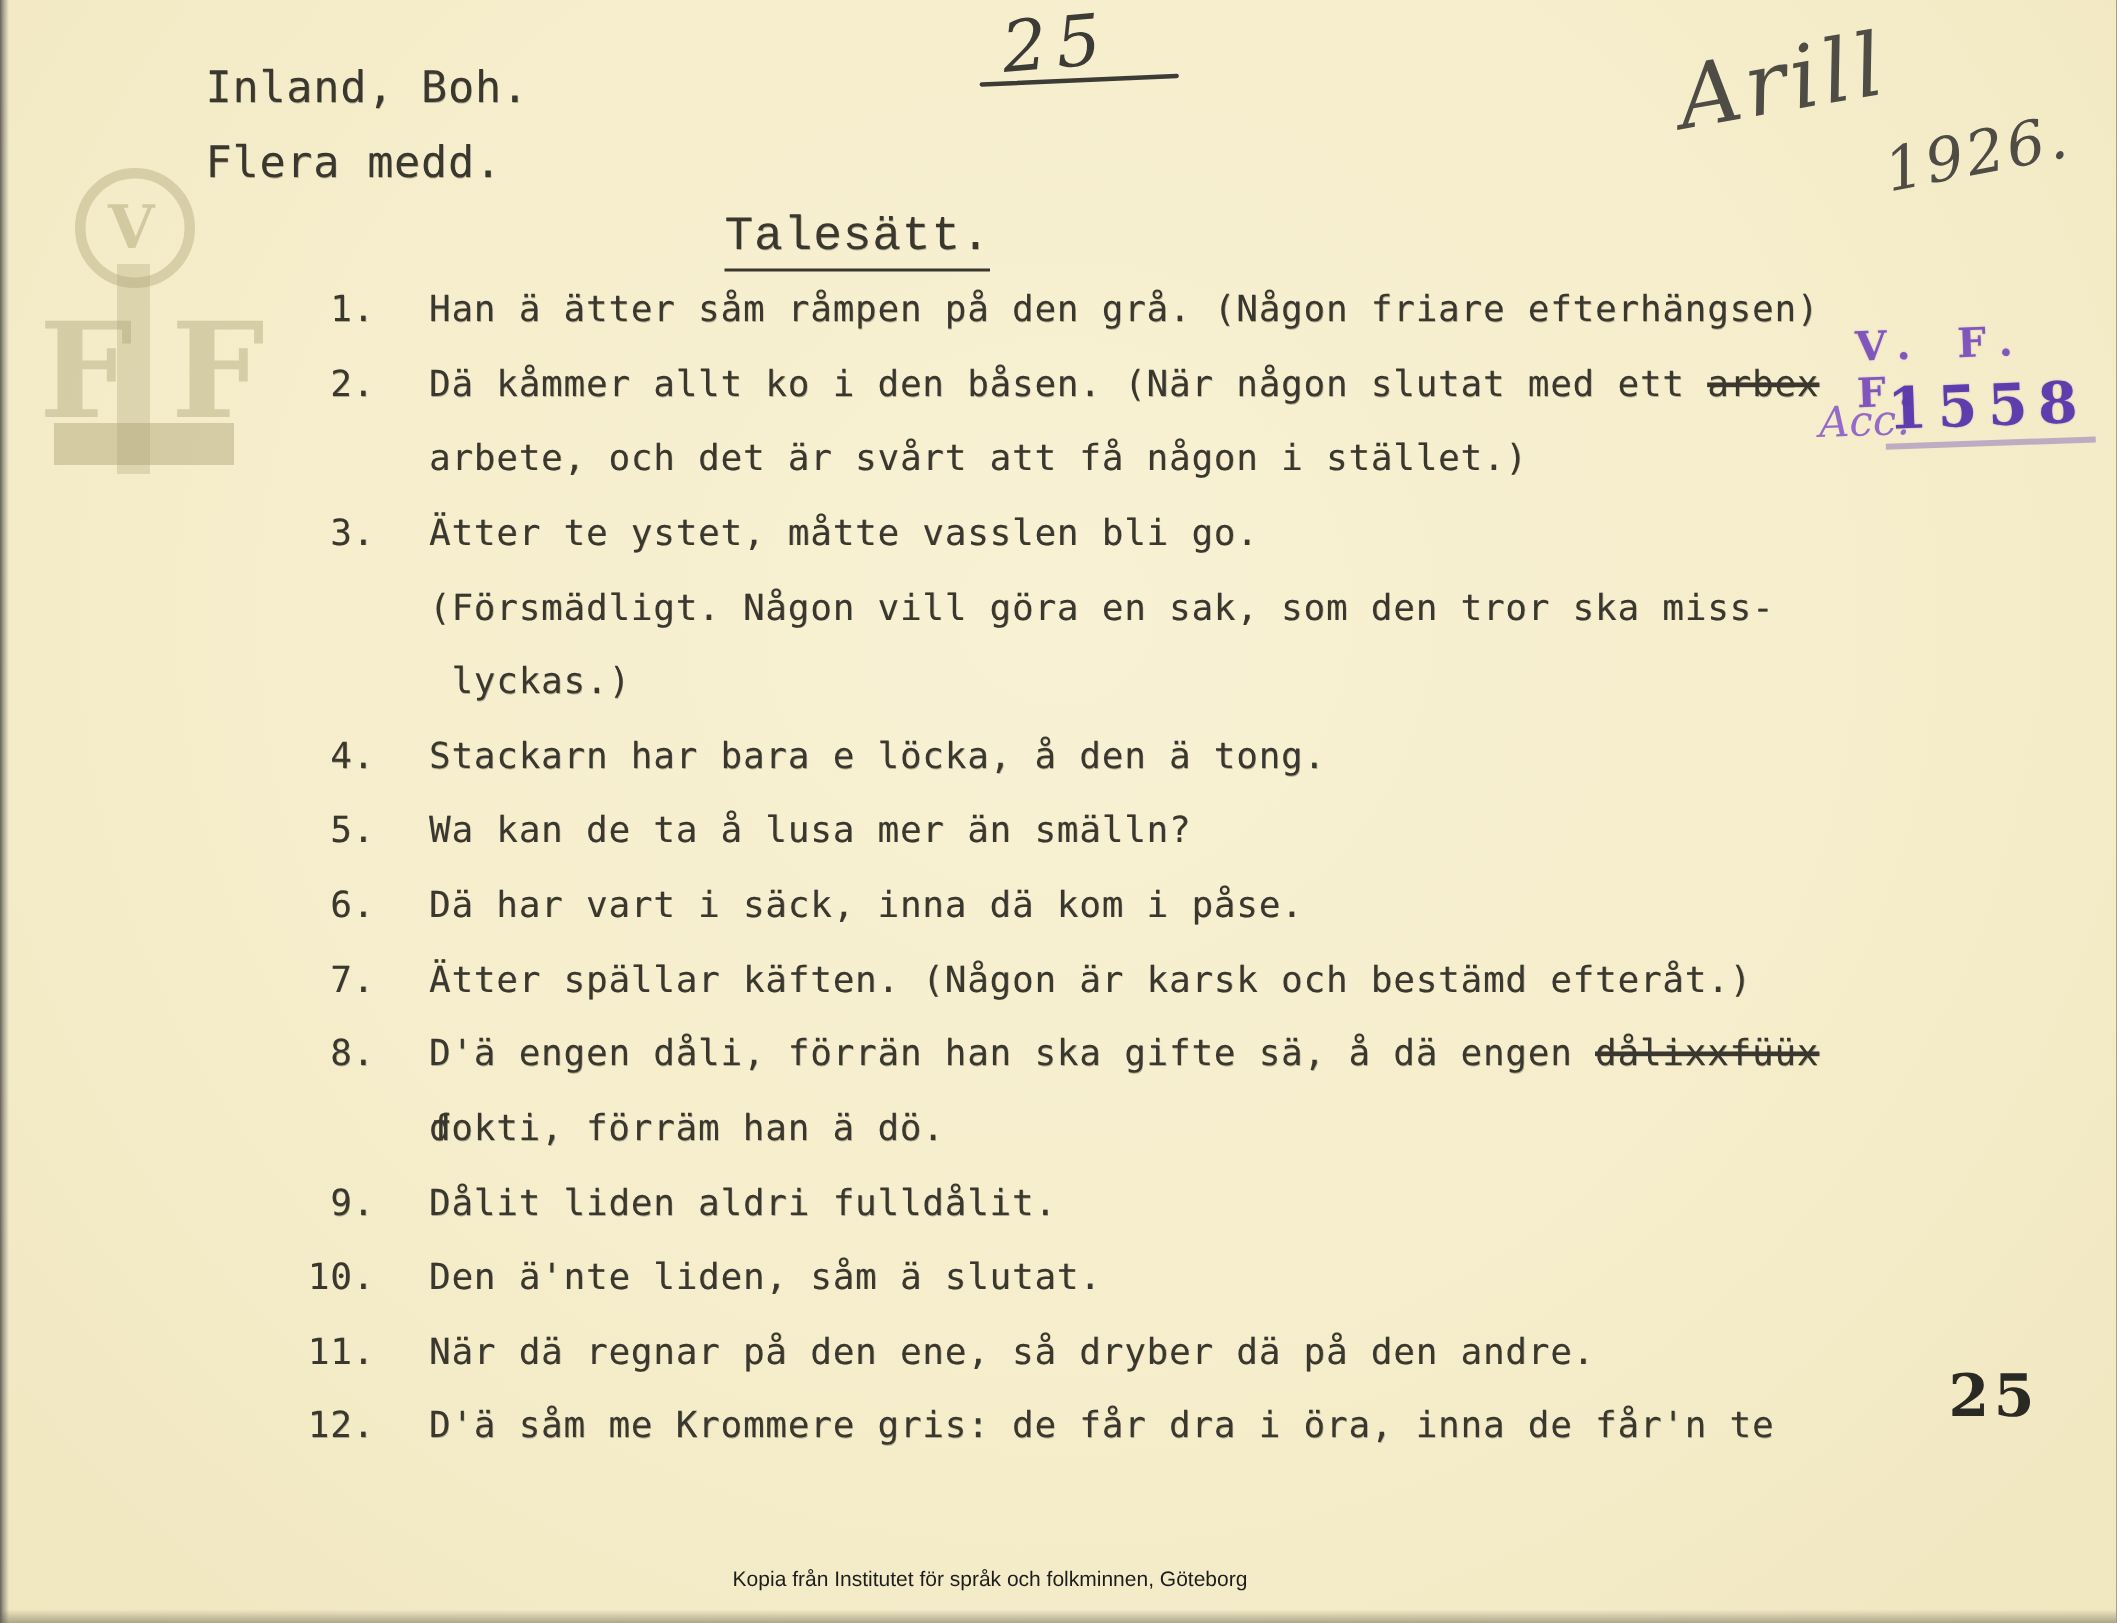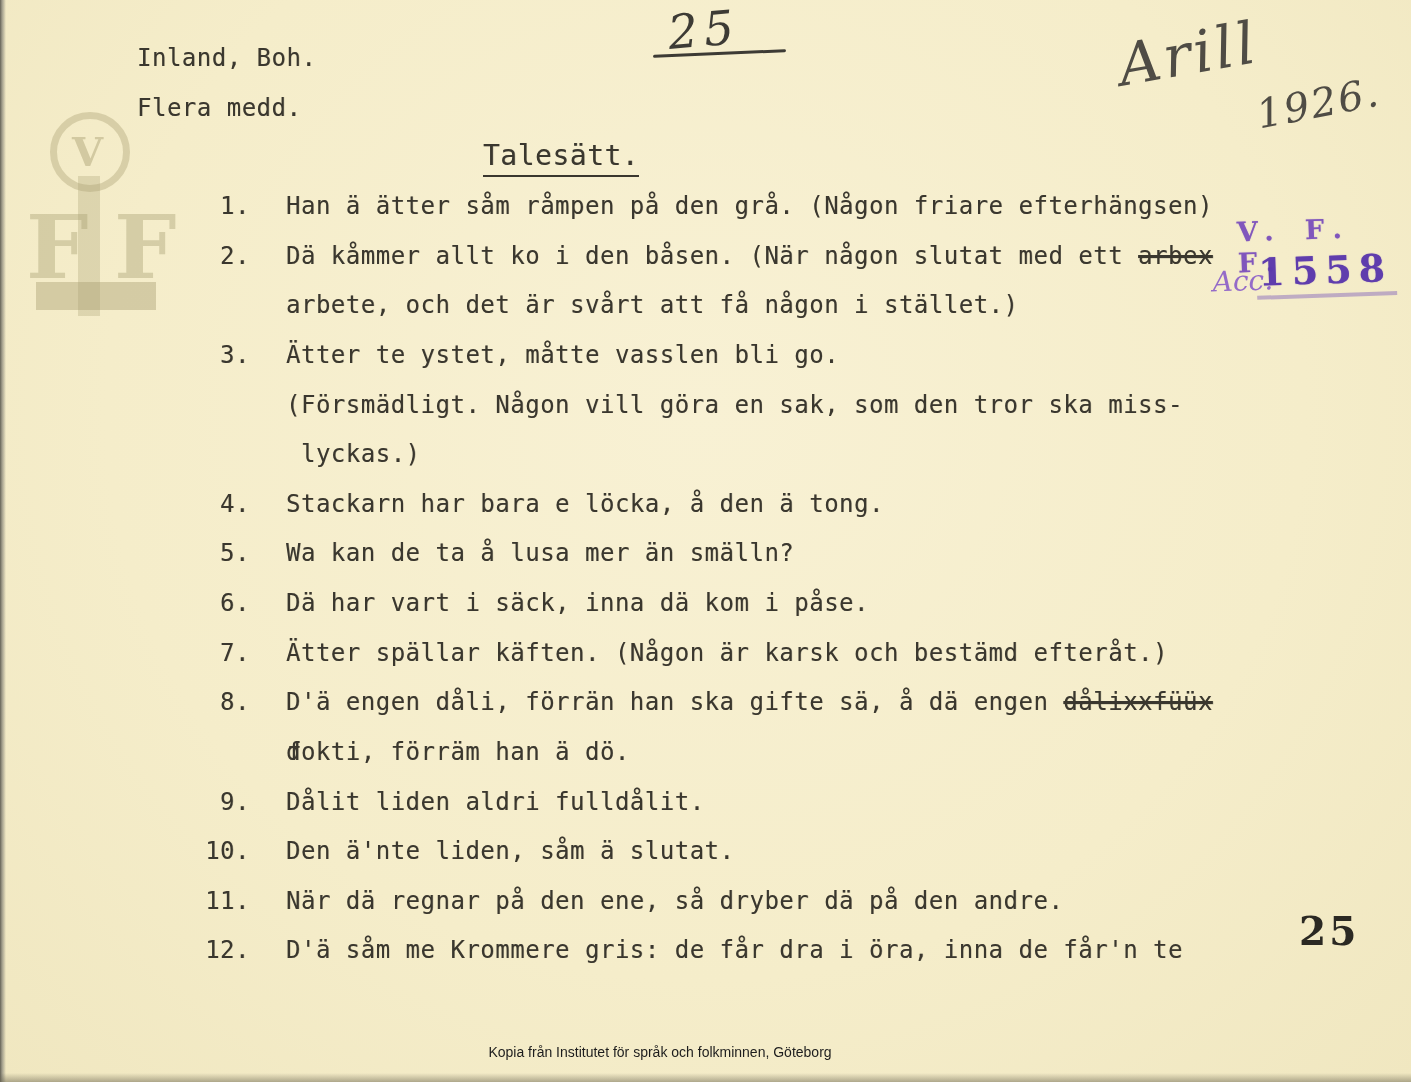--- a/index.html
+++ b/index.html
@@ -19,36 +19,36 @@
   
   .watermark{position:absolute;left:0;top:100px;width:220px;height:240px;pointer-events:none;}
   .wm-circle{position:absolute;left:50px;top:12px;width:66px;height:66px;border:7px solid rgba(172,163,118,.40);border-radius:50%;}
   .wm-mono{position:absolute;left:72px;top:28px;font-family:"DejaVu Serif",serif;font-size:40px;font-weight:bold;color:rgba(168,159,114,.45);}
   .wm-stem{position:absolute;left:78px;top:76px;width:22px;height:140px;background:rgba(172,163,118,.32);}
   .wm-base{position:absolute;left:36px;top:182px;width:120px;height:28px;background:rgba(168,158,112,.42);}
   .wm-f{position:absolute;top:95px;font-family:"DejaVu Serif",serif;font-weight:bold;font-size:88px;color:rgba(170,161,116,.42);}
   .wm-f.left{left:26px;}
   .wm-f.right{left:114px;}
   
-  .header{position:absolute;left:137px;top:34px;font-size:24px;letter-spacing:.5px;line-height:49.6px;
+  .header{position:absolute;left:137px;top:34px;font-size:29px;letter-spacing:.5px;line-height:49.6px;
     text-shadow:.4px .4px 0 rgba(58,55,46,.35);}
   
   .pagenum-top{position:absolute;left:668px;top:2px;font-family:"DejaVu Serif",serif;font-style:italic;
     font-size:47px;color:#3d3b35;transform:rotate(-5deg);letter-spacing:6px;}
   .pagenum-underline{position:absolute;left:653px;top:52px;width:133px;height:3px;background:#3d3b35;
     border-radius:2px;transform:rotate(-2.5deg);}
   
   .hand-name{position:absolute;left:1118px;top:20px;font-family:"DejaVu Serif",serif;font-style:italic;
     font-size:58px;color:#4f4c45;transform:rotate(-10deg);letter-spacing:3px;}
   .hand-year{position:absolute;left:1256px;top:80px;font-family:"DejaVu Serif",serif;font-style:italic;
     font-size:40px;color:#4f4c45;transform:rotate(-11deg);letter-spacing:2px;}
   
-  .title{position:absolute;left:483px;top:139px;font-size:28px;letter-spacing:.5px;
+  .title{position:absolute;left:483px;top:139px;font-size:32px;letter-spacing:.5px;
     border-bottom:2px solid #3a372e;padding-bottom:3px;
-    text-shadow:.4px .4px 0 rgba(58,55,46,.35);}
+    text-shadow:.4px .4px 0 rgba(58,55,46,.35);font-family:Liberation Mono, monospace;}
   
   .stamp{position:absolute;left:1212px;top:214px;width:195px;height:95px;transform:rotate(-2deg);}
   .stamp-vff{position:absolute;left:26px;top:0;font-family:"DejaVu Serif",serif;font-weight:bold;
     font-size:27px;letter-spacing:11px;color:rgba(124,80,188,.92);text-shadow:0 0 1px rgba(124,80,188,.55);}
   .stamp-acc{position:absolute;left:0px;top:48px;font-family:"DejaVu Serif",serif;font-style:italic;
     font-size:28px;color:rgba(138,92,200,.9);}
   .stamp-num{position:absolute;left:44px;top:34px;font-family:"DejaVu Serif",serif;font-weight:bold;
     font-size:38px;letter-spacing:7px;color:rgba(92,57,172,.95);text-shadow:0 0 1px rgba(92,57,172,.6);
     border-bottom:4px solid rgba(110,75,185,.4);padding:0 4px 1px 2px;}
   

